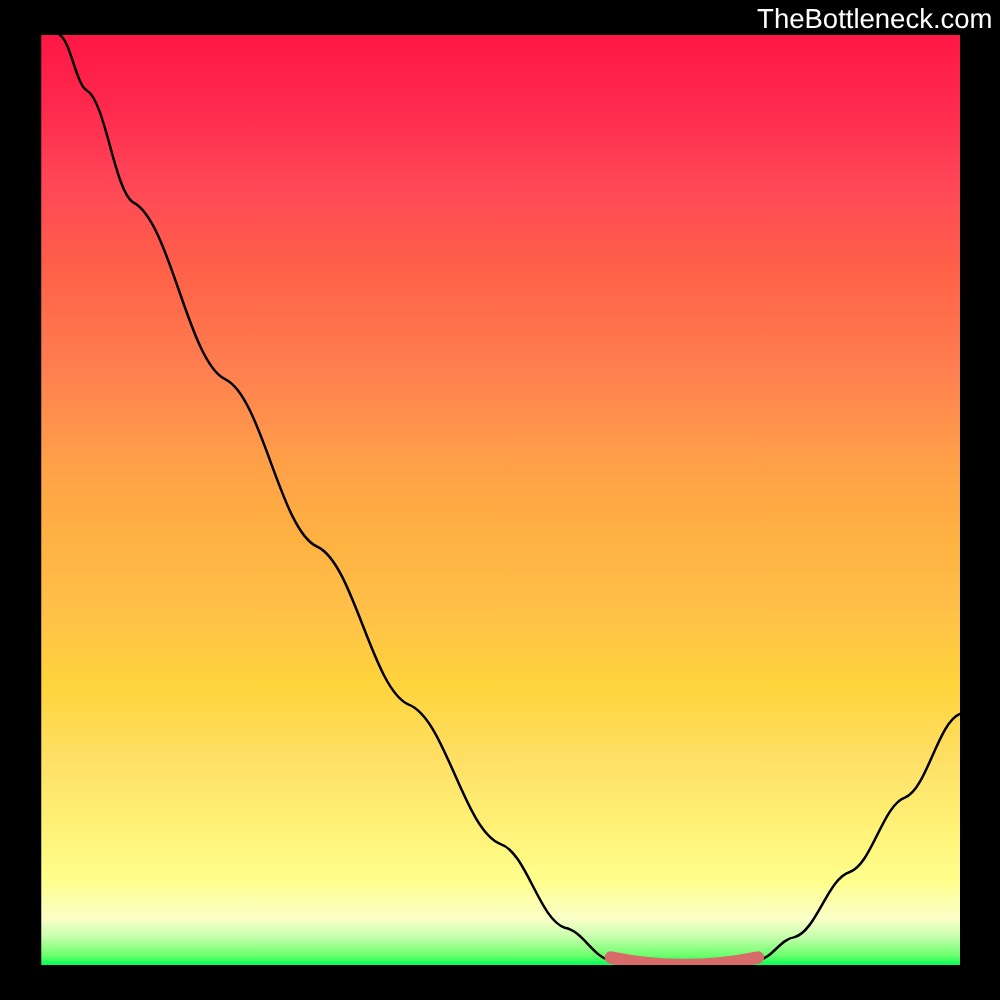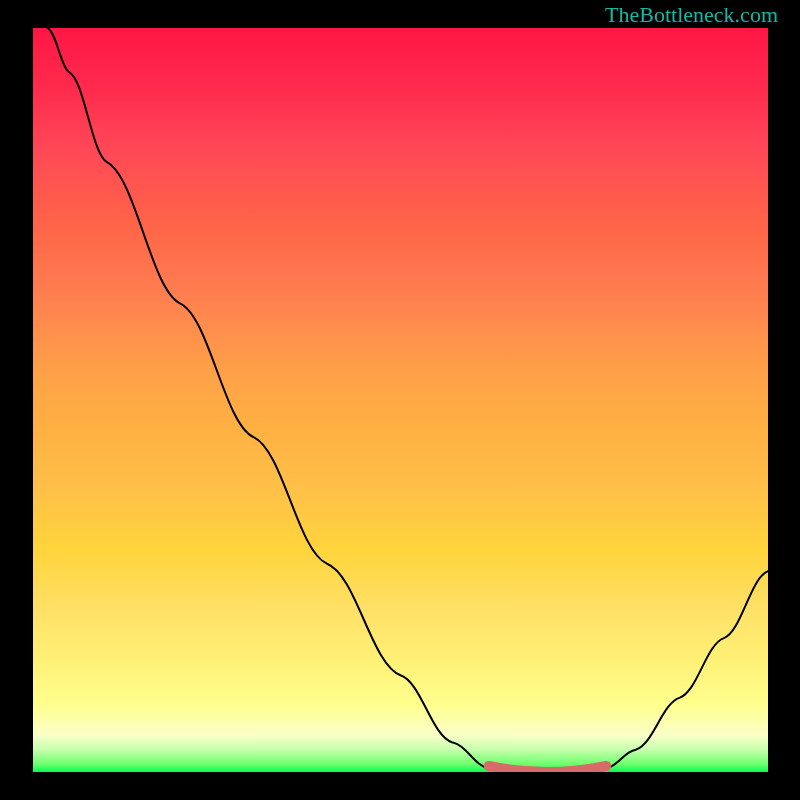--- a/index.html
+++ b/index.html
@@ -6,23 +6,23 @@
   html, body { width: 800px; height: 800px; background: #000; overflow: hidden; }
   .container {
     position: relative;
     width: 800px;
     height: 800px;
     background: #000;
   }
   .watermark {
     position: absolute;
     top: 2px;
-    right: 22px;
-    color: #14b8a6;
-    font-family: Liberation Serif, serif;
+    right: 6px;
+    color: #ffffff;
+    font-family: Liberation Sans, sans-serif;
     font-size: 22px;
     font-weight: 500;
     z-index: 10;
   }
   .plot-area {
     position: absolute;
     left: 33px;
     top: 28px;
     width: 735px;
     height: 744px;

